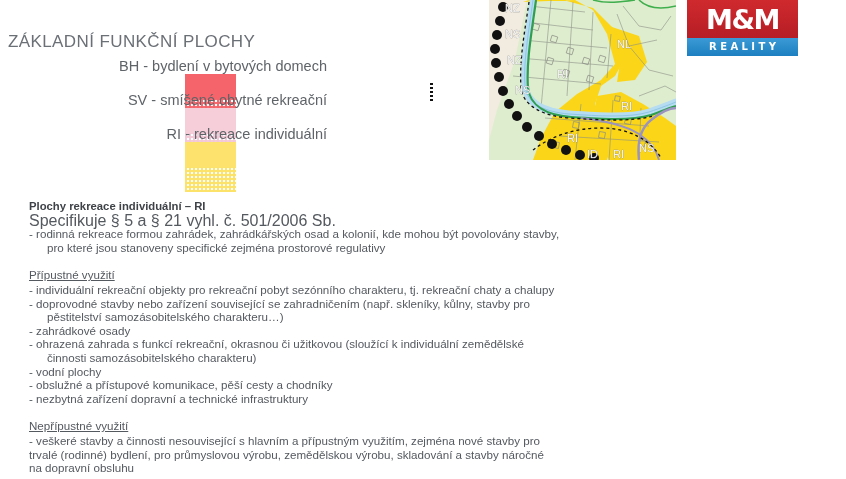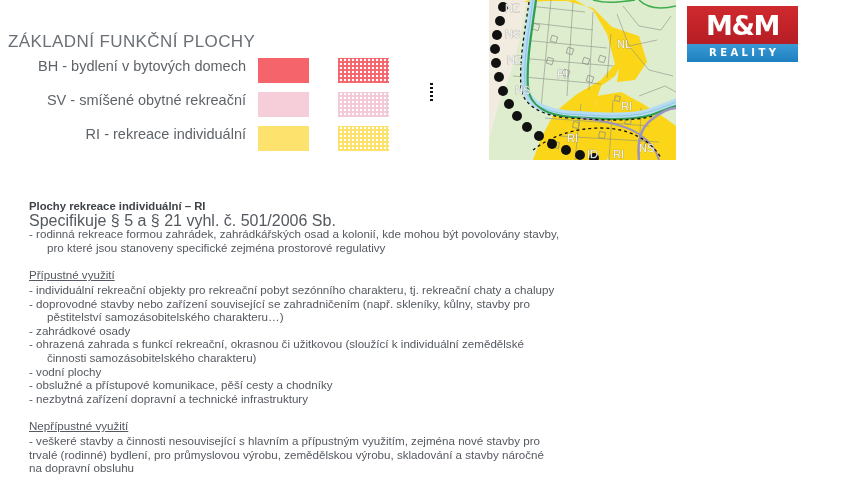--- a/index.html
+++ b/index.html
@@ -28,23 +28,24 @@
   }
 
   #legend-rows {
     position: absolute;
     left: 0px;
     top: 58px;
     width: 420px;
   }
   .legend-row {
     display: flex;
-    align-items: flex-start;
+    align-items: center;
     height: 32px;
     margin-bottom: 2px;
+    flex-direction: column;
   }
   .legend-label {
     width: 246px;
     text-align: right;
     padding-right: 12px;
     font-size: 14.5px;
     color: #5f6469;
     white-space: nowrap;
   }
   .swatch {
@@ -97,21 +98,21 @@
     height: 160px;
     overflow: hidden;
     background: #eab308;
   }
   #map-thumb svg { display: block; }
 
   
   #logo {
     position: absolute;
     left: 687px;
-    top: 6px;
+    top: 0;
     width: 111px;
     height: 56px;
   }
   #logo-top {
     height: 38px;
     background: #c0232a;
     background-image: linear-gradient(180deg, #cf2a2e 0%, #b61d25 100%);
     position: relative;
   }
   #logo-mm {

